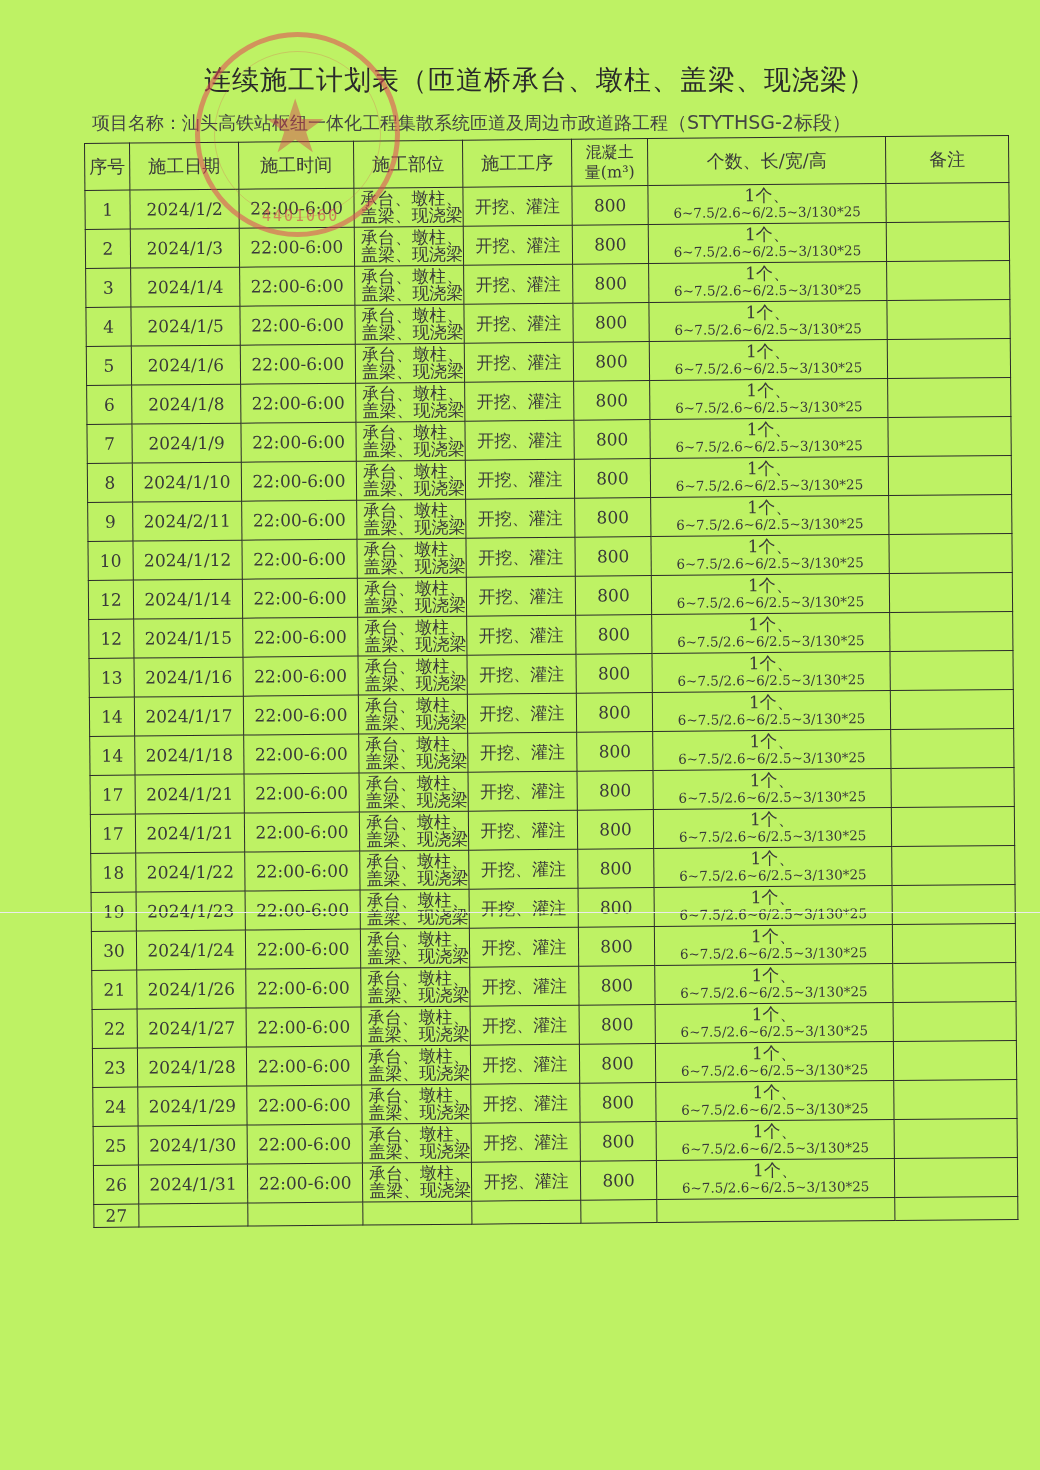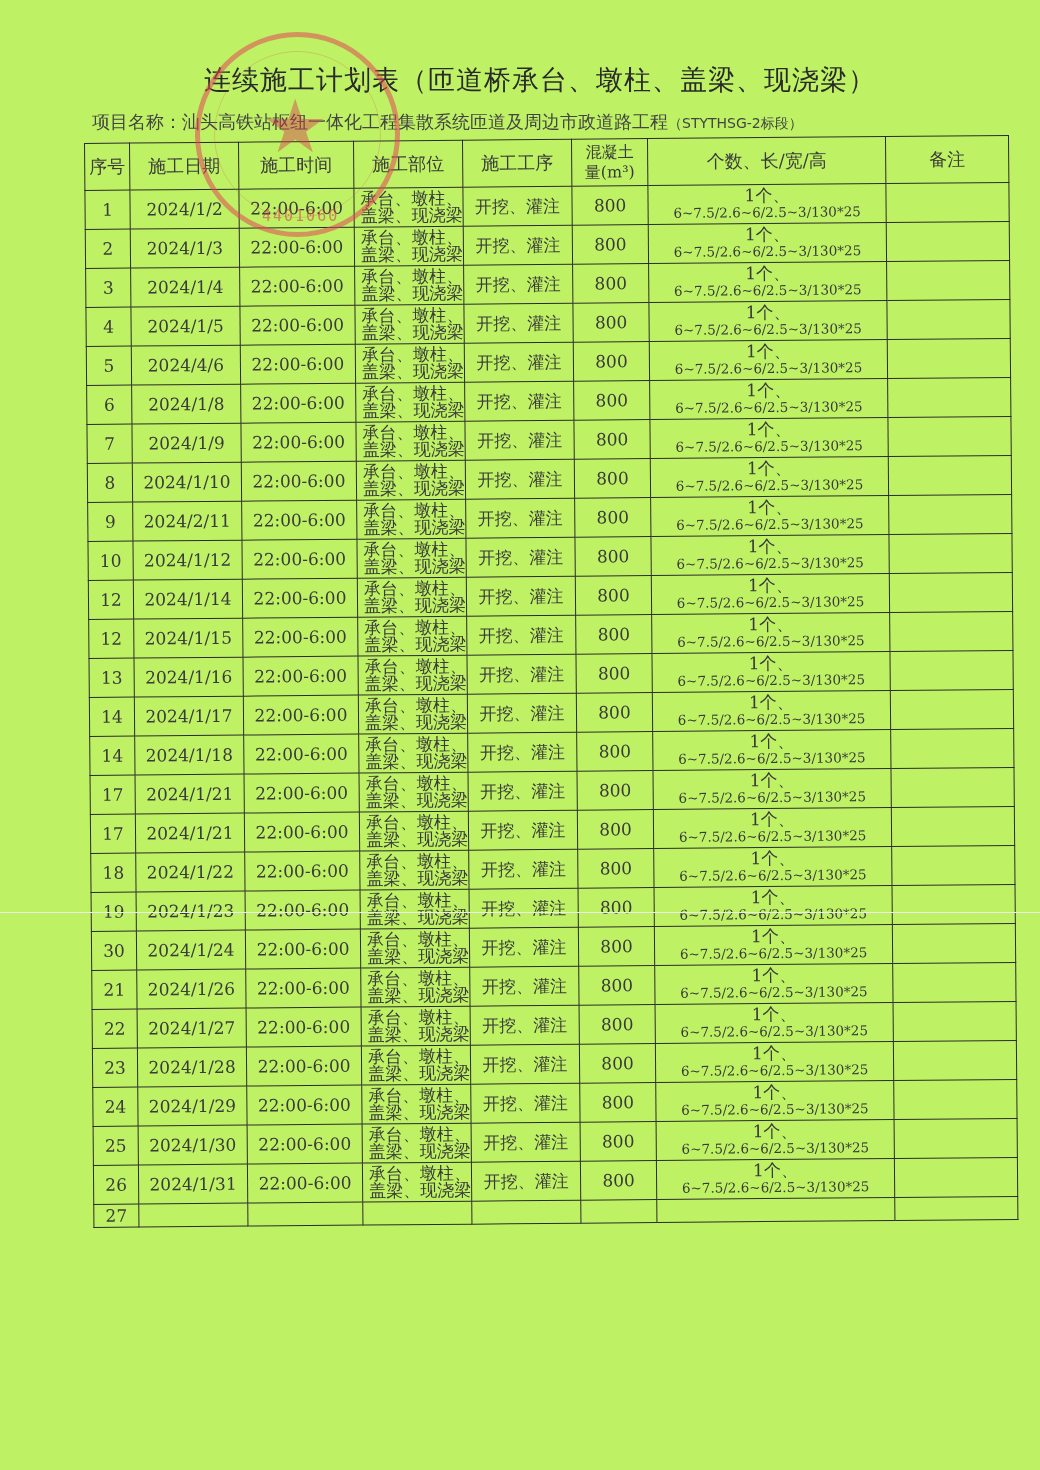--- a/index.html
+++ b/index.html
@@ -2,21 +2,21 @@
 <html><head>
 <meta charset="utf-8">
 <style>
   html, body { margin: 0; padding: 0; background: #ffffff; }
   body { width: 1040px; height: 1470px; position: relative; overflow: hidden;
          font-family: "DejaVu Serif", "Liberation Serif", serif; color: #333; }
   .page { position: absolute; left: 0; top: 0; width: 1040px; height: 1470px; background: #bef264; }
   .title { position: absolute; left: 0; width: 1080px; top: 62px; text-align: center;
            font-family: "DejaVu Sans", "Liberation Sans", sans-serif; font-size: 27px; color: #2a2a2a; letter-spacing: 1px; }
   .project { position: absolute; left: 92px; top: 110px; font-size: 18px; color: #444; white-space: nowrap; }
-  .project .code { font-family: "DejaVu Sans", "Liberation Sans", sans-serif; font-size: 14px; margin-top: 16px; }
+  .project .code { font-family: "DejaVu Sans", "Liberation Sans", sans-serif; font-size: 19px; margin-top: 16px; }
   table.plan { position: absolute; left: 84px; top: 143px; border-collapse: collapse; transform: rotate(-0.5deg); transform-origin: 0 0; }
   table.plan td, table.plan th { border: 1.6px solid #2b2b2b; padding: 0; text-align: center; vertical-align: middle; color: #3a3a3a; font-weight: normal; }
   table.plan th { height: 46px; font-size: 18px; }
   table.plan th.conc { font-size: 16px; line-height: 20px; }
   table.plan td { height: 38px; font-size: 17px; }
   td.seq { font-size: 17px; }
   td.part { font-size: 13px; line-height: 17px; text-align: left; padding-left: 6px !important; }
   td.proc { font-size: 17px; }
   td.dims { font-size: 14px; line-height: 17px; }
   td.dims .l2 { font-size: 13.5px; }
@@ -118,21 +118,21 @@
           <td class="proc">开挖、灌注</td>
           <td>800</td>
           <td class="dims">
             <div>1个、</div>
             <div class="l2">6~7.5/2.6~6/2.5~3/130*25</div>
           </td>
           <td></td>
         </tr>
         <tr>
           <td class="seq">5</td>
-          <td>2024/4/6</td>
+          <td>2024/1/6</td>
           <td>22:00-6:00</td>
           <td class="part">
             <div>承台、墩柱、</div>
             <div>盖梁、现浇梁</div>
           </td>
           <td class="proc">开挖、灌注</td>
           <td>800</td>
           <td class="dims">
             <div>1个、</div>
             <div class="l2">6~7.5/2.6~6/2.5~3/130*25</div>

